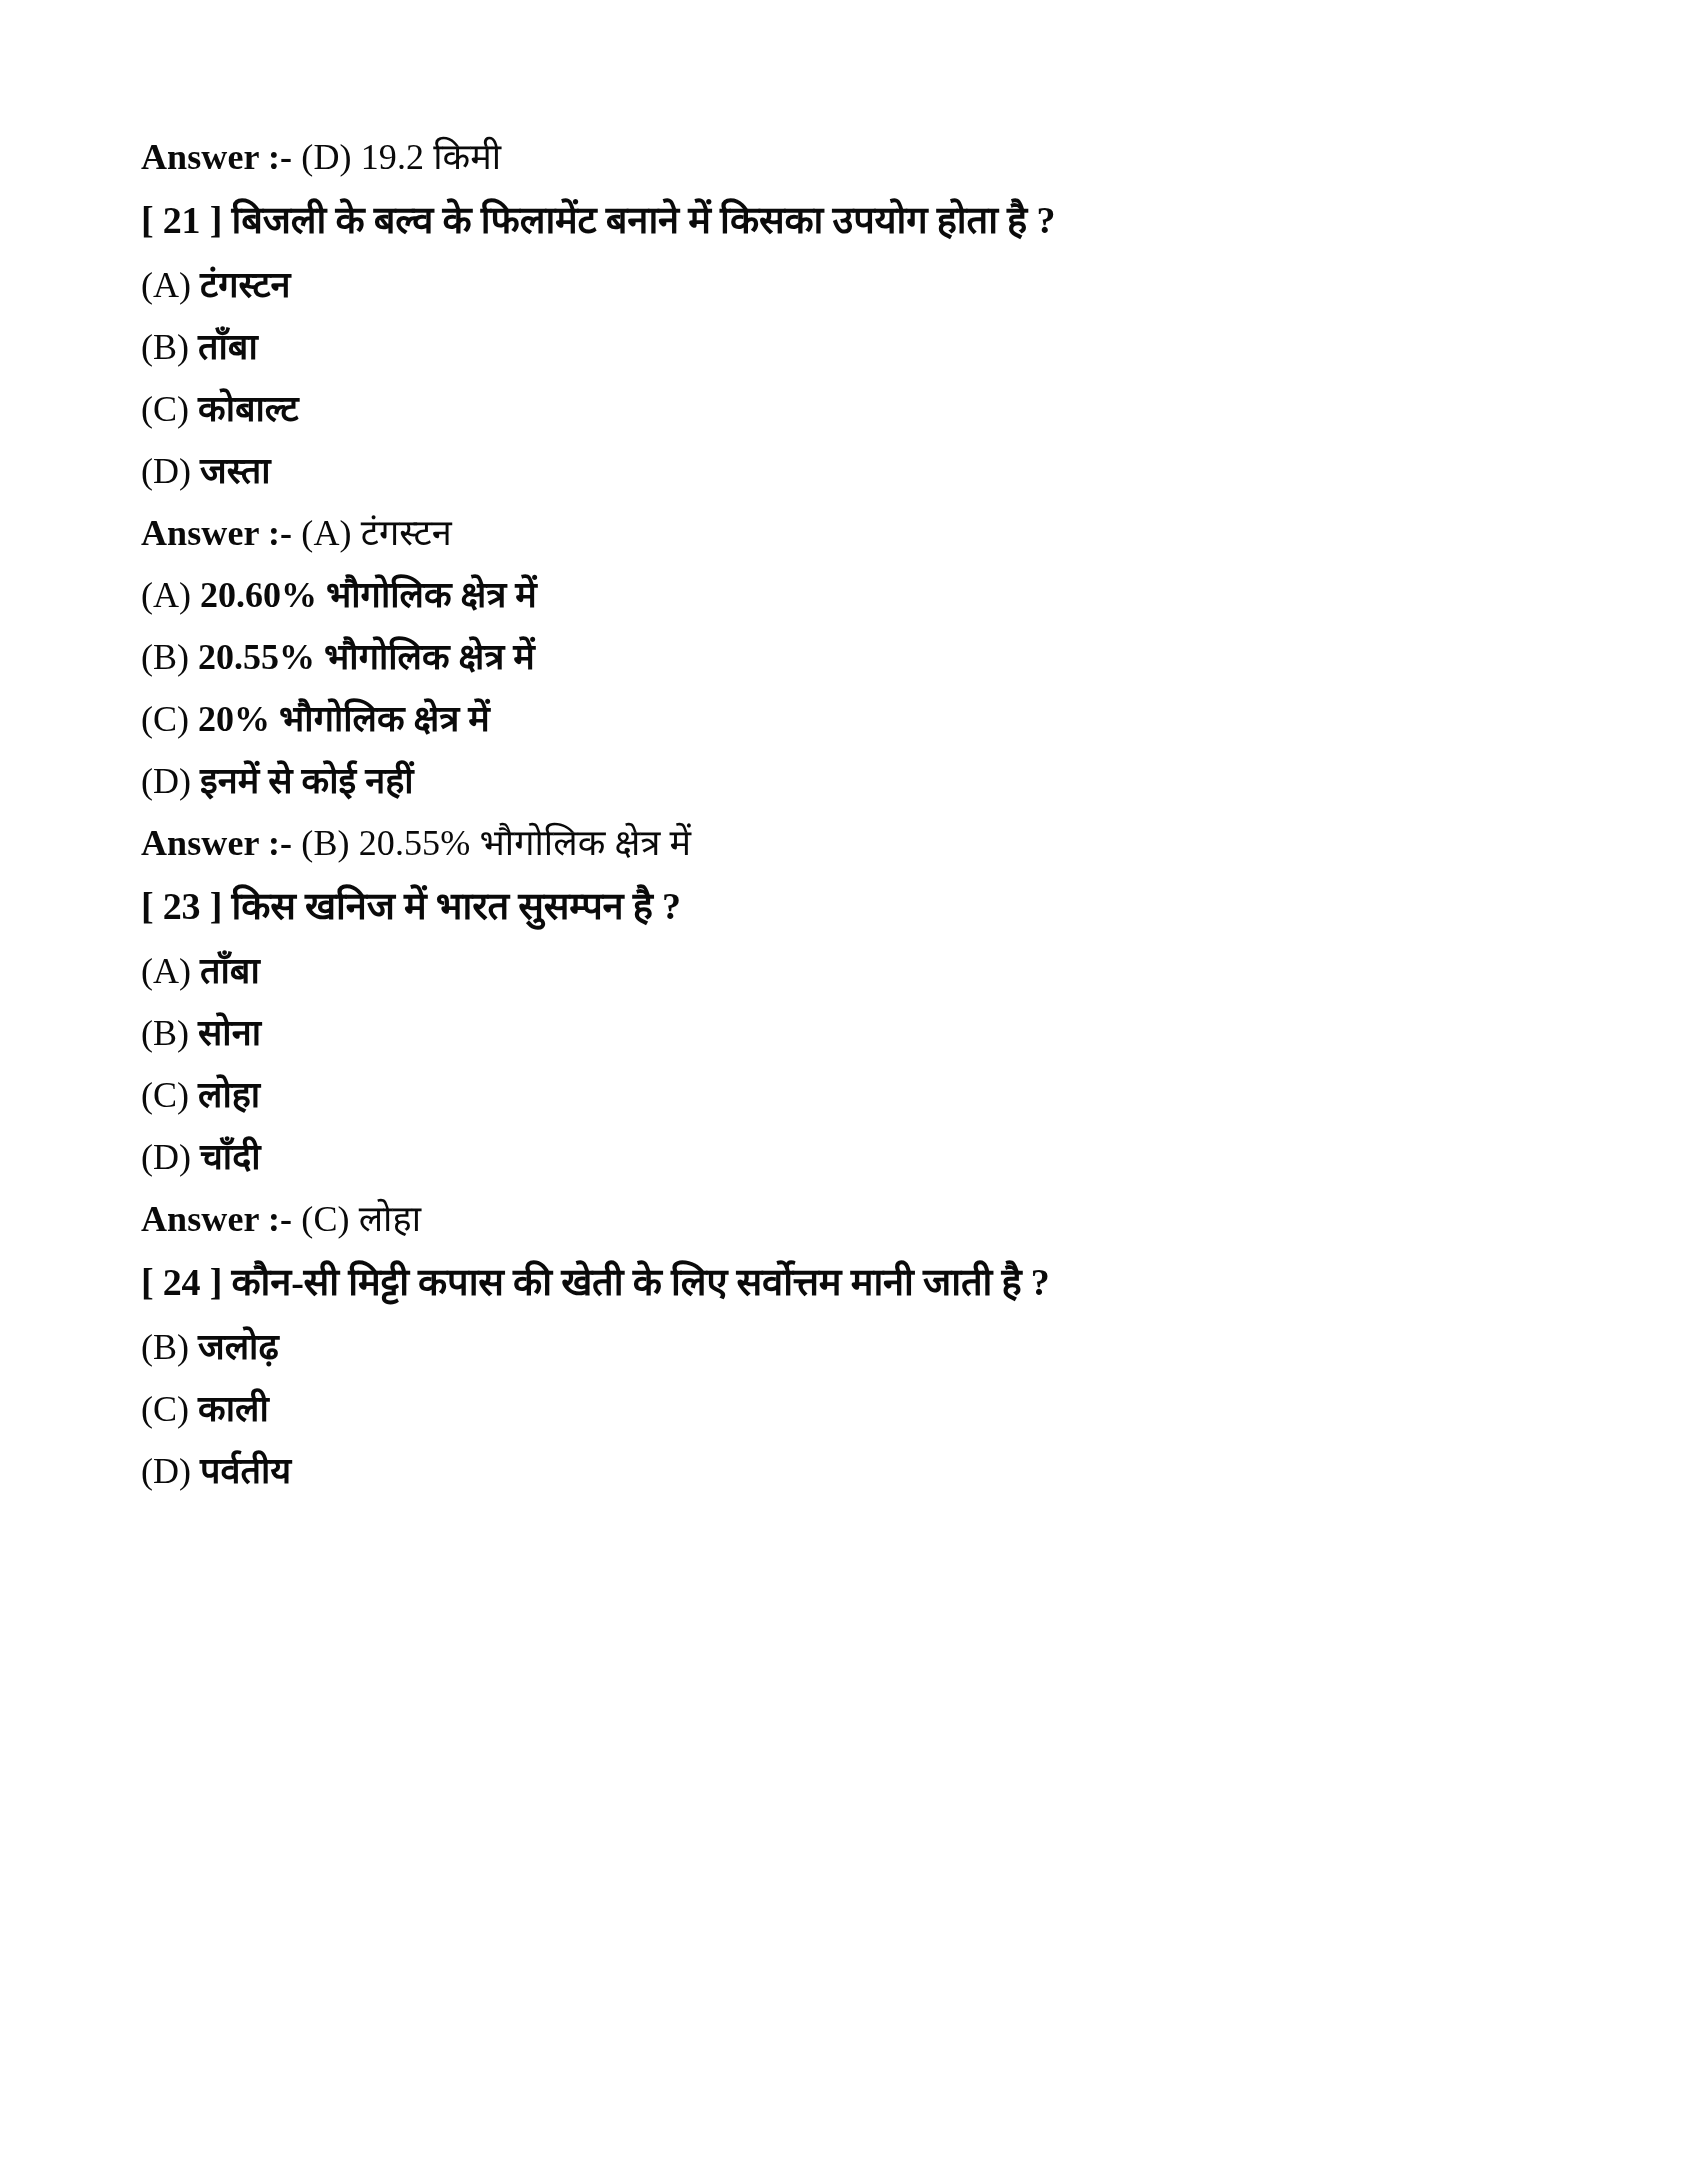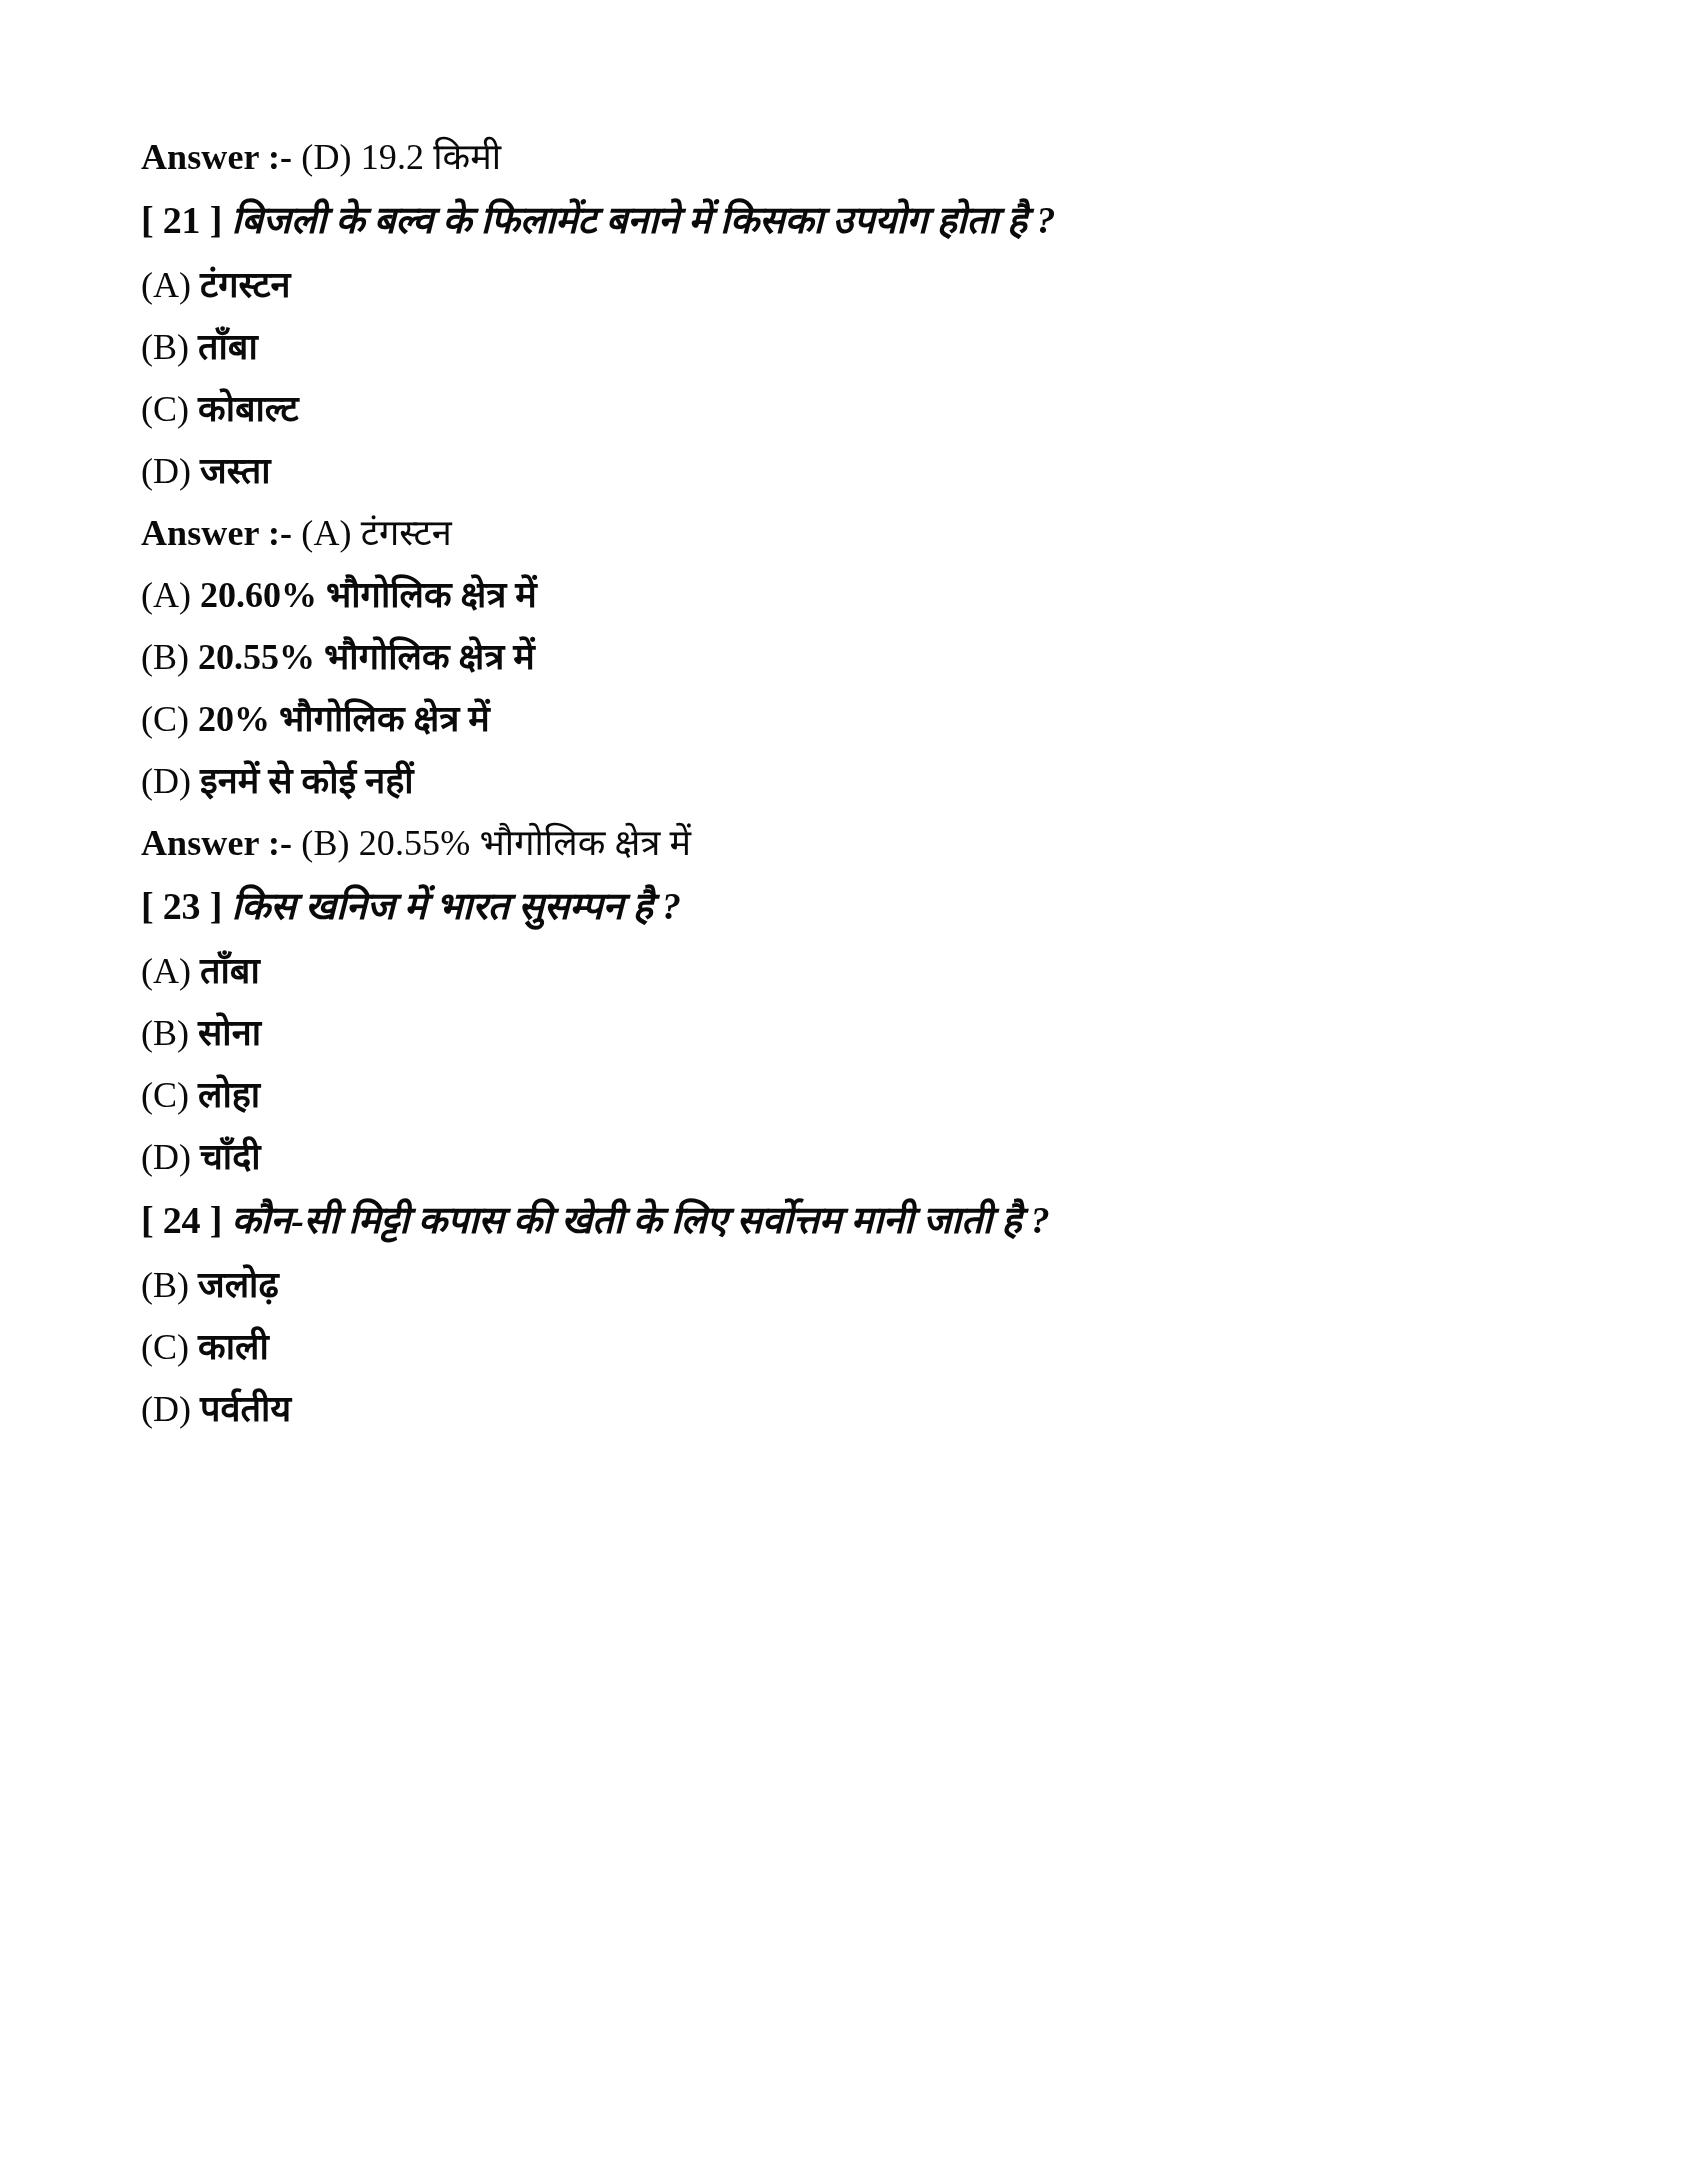--- a/index.html
+++ b/index.html
@@ -46,21 +46,20 @@
     font-weight: bold;
     margin-bottom: 28px;
     margin-top: 4px;
     letter-spacing: -0.2px;
   }
   .q-num {
     font-weight: bold;
   }
   .q-text {
     font-weight: bold;
-    font-style: italic;
   }
   
   .option-line {
     font-size: 36px;
     font-weight: normal;
     margin-bottom: 26px;
   }
   .opt-key {
     font-weight: normal;
   }
@@ -148,20 +147,24 @@
         <span class="opt-text">सोना</span>
       </div>
       <div class="line option-line">
         <span class="opt-key">(C)</span>
         <span class="opt-text">लोहा</span>
       </div>
       <div class="line option-line">
         <span class="opt-key">(D)</span>
         <span class="opt-text">चाँदी</span>
       </div>
+      <div class="line answer-line">
+        <span class="answer-label">Answer :-</span>
+        <span class="answer-value">(C) लोहा</span>
+      </div>
     </div>
 
     <div class="block q-block">
       <div class="line question-line">
         <span class="q-num">[ 24 ]</span>
         <span class="q-text">कौन-सी मिट्टी कपास की खेती के लिए सर्वोत्तम मानी जाती है ?</span>
       </div>
       <div class="line option-line">
         <span class="opt-key">(B)</span>
         <span class="opt-text">जलोढ़</span>

